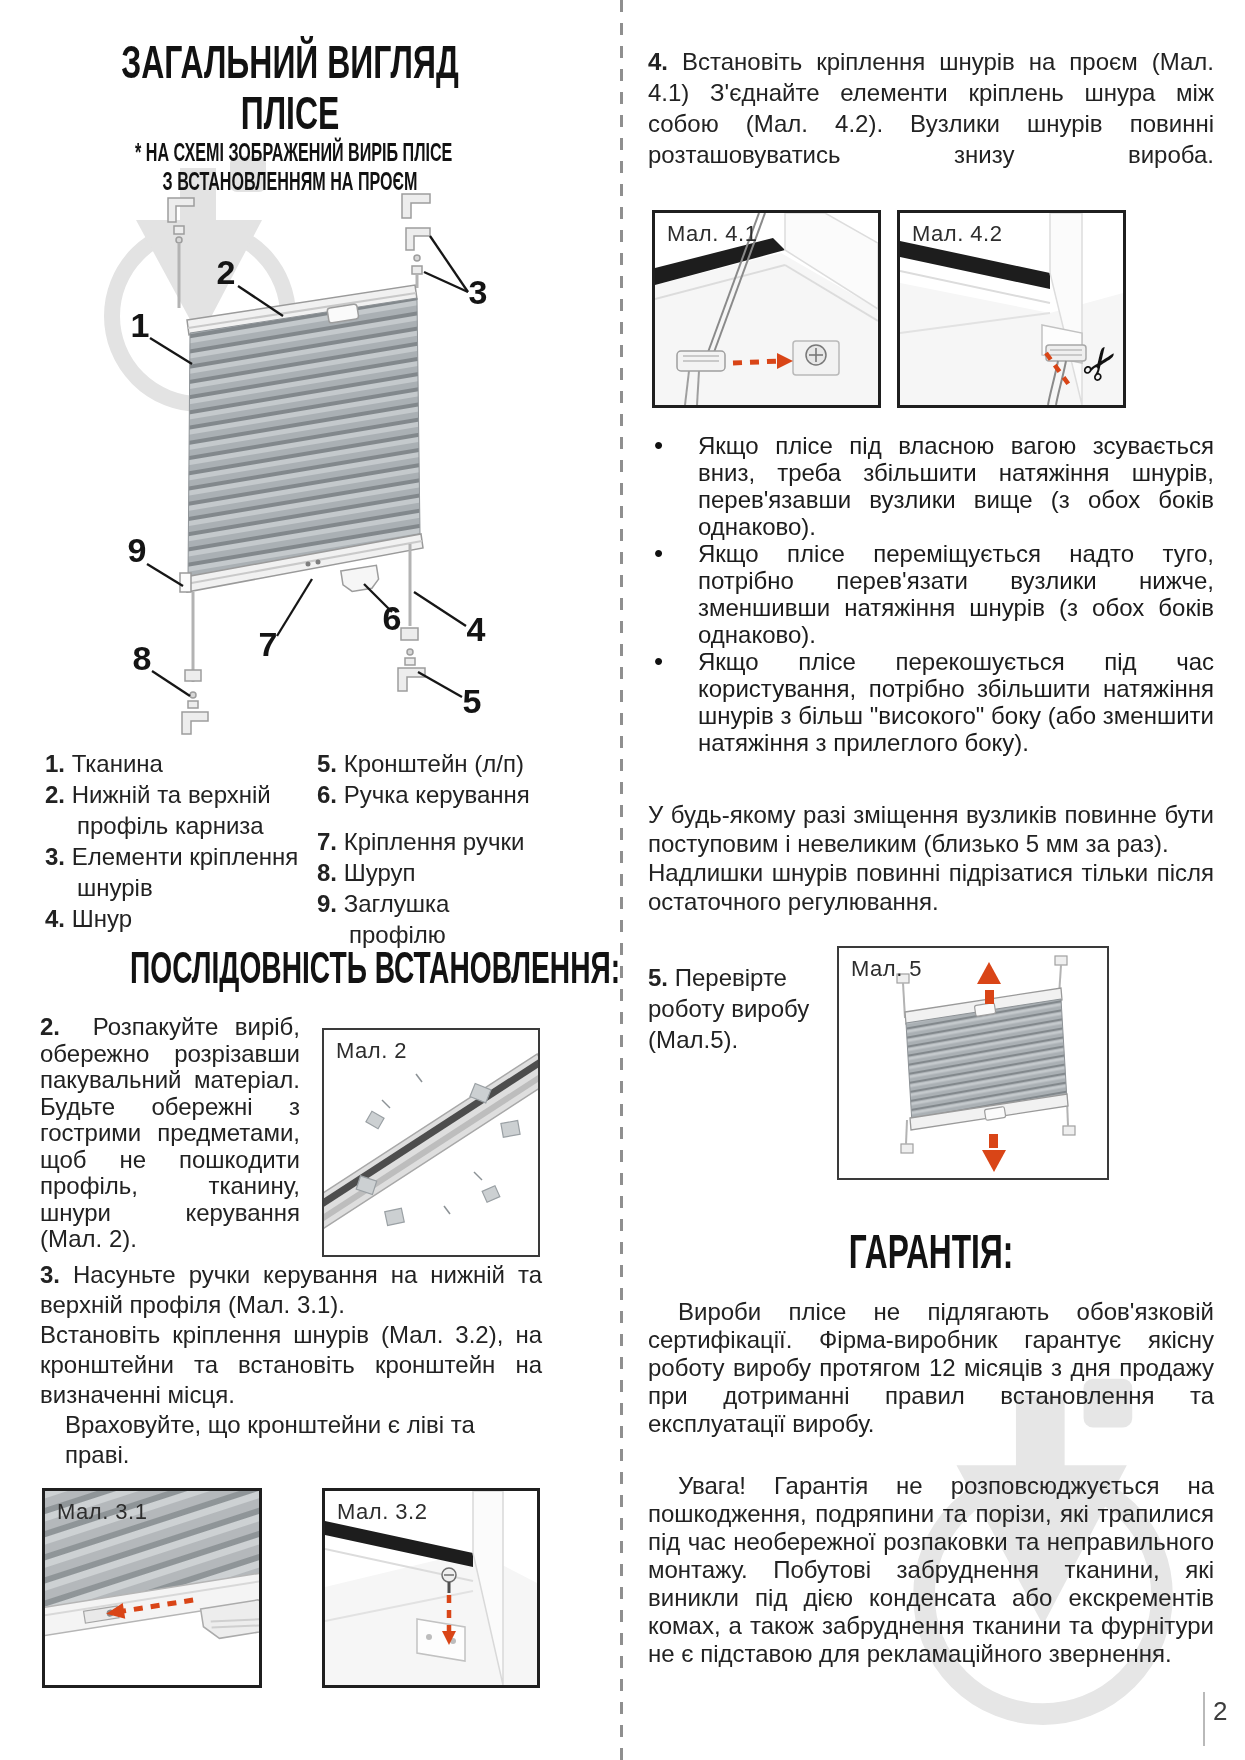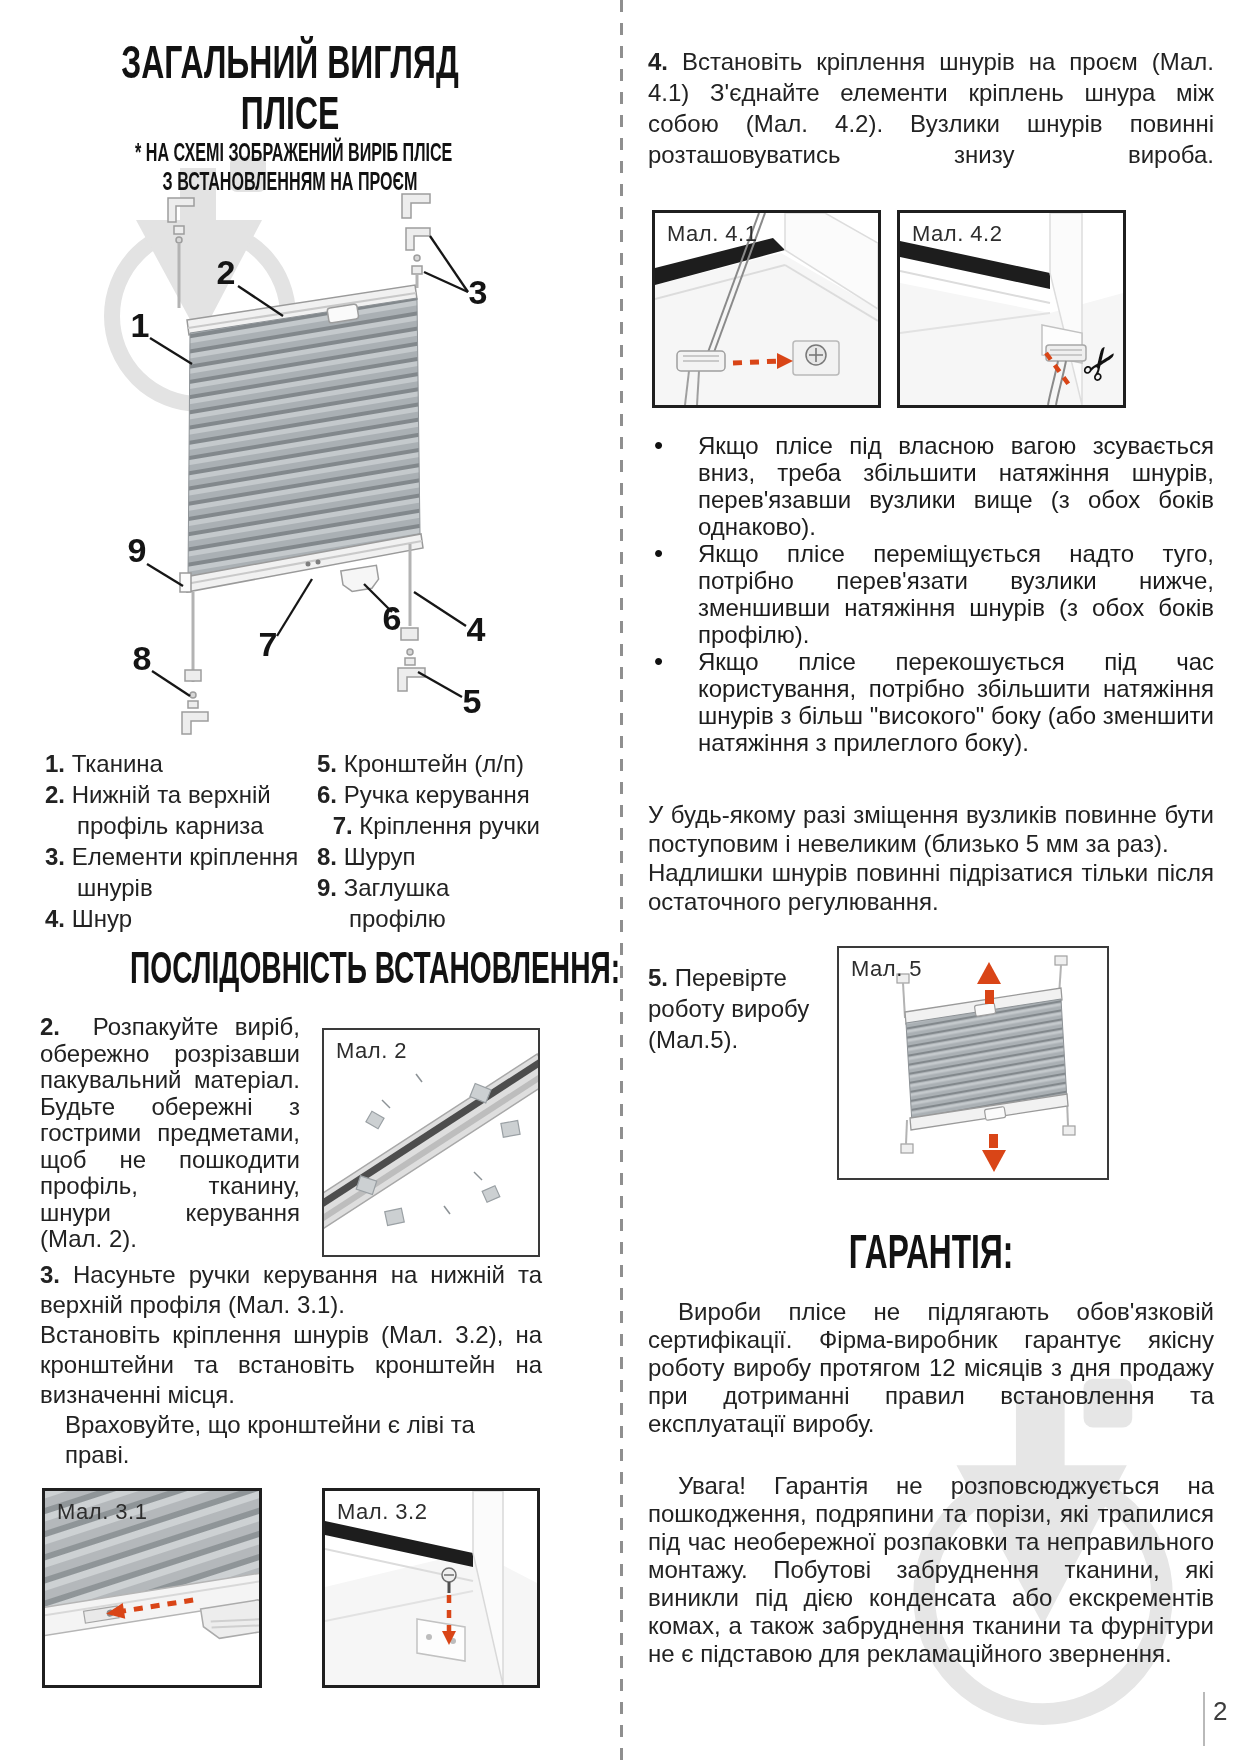--- a/index.html
+++ b/index.html
@@ -157,21 +157,21 @@
     <div style="display:flex;">
       <div style="width:272px;">
         <div class="body-text hang" style="line-height:31px;text-align:left;"><span class="num">1.</span> <span>Тканина</span></div>
         <div class="body-text hang" style="line-height:31px;text-align:left;"><span class="num">2.</span> <span>Нижній та верхній профіль карниза</span></div>
         <div class="body-text hang" style="line-height:31px;text-align:left;"><span class="num">3.</span> <span>Елементи кріплення шнурів</span></div>
         <div class="body-text hang" style="line-height:31px;text-align:left;"><span class="num">4.</span> <span>Шнур</span></div>
       </div>
       <div style="width:223px;">
         <div class="body-text hang" style="line-height:31px;text-align:left;"><span class="num">5.</span> <span>Кронштейн (л/п)</span></div>
         <div class="body-text hang" style="line-height:31px;text-align:left;"><span class="num">6.</span> <span>Ручка керування</span></div>
-        <div class="body-text hang" style="line-height:31px;text-align:right;"><span class="num">7.</span> <span>Кріплення ручки</span></div>
+        <div class="body-text hang" style="line-height:31px;text-align:left;margin-top:16px;"><span class="num">7.</span> <span>Кріплення ручки</span></div>
         <div class="body-text hang" style="line-height:31px;text-align:left;"><span class="num">8.</span> <span>Шуруп</span></div>
         <div class="body-text hang" style="line-height:31px;text-align:left;"><span class="num">9.</span> <span>Заглушка профілю</span></div>
       </div>
     </div>
   </div>
 
   <div class="abs" style="left:40px;top:944px;width:500px;z-index:1;">
     <div class="cond" style="font-size:44px;line-height:48px;transform:scaleX(0.64);">ПОСЛІДОВНІСТЬ ВСТАНОВЛЕННЯ:</div>
   </div>
 
@@ -309,21 +309,21 @@
         <path d="M158 148 C154 168 150 180 148 192"></path>
         <path d="M166 148 C162 168 158 180 156 192"></path>
       </g>
       <line x1="146" y1="140" x2="172" y2="176" stroke="#d94517" stroke-width="4.5" stroke-dasharray="8 7"></line>
       <text x="196" y="178" font-size="44" fill="#111" transform="rotate(-55 196 170)">✂</text>
     </svg>
   </div>
 
   <ul class="bullets abs" style="left:648px;top:432px;width:566px;z-index:1;">
     <li>Якщо плісе під власною вагою зсувається вниз, треба збільшити натяжіння шнурів, перев'язавши вузлики вище (з обох боків однаково).</li>
-    <li>Якщо плісе переміщується надто туго, потрібно перев'язати вузлики нижче, зменшивши натяжіння шнурів (з обох боків профілю).</li>
+    <li>Якщо плісе переміщується надто туго, потрібно перев'язати вузлики нижче, зменшивши натяжіння шнурів (з обох боків однаково).</li>
     <li>Якщо плісе перекошується під час користування, потрібно збільшити натяжіння шнурів з більш "високого" боку (або зменшити натяжіння з прилеглого боку).</li>
   </ul>
 
   <div class="abs body-text" style="left:648px;top:800px;width:566px;line-height:29px;z-index:1;">
     <div>У будь-якому разі зміщення вузликів повинне бути поступовим і невеликим (близько 5 мм за раз).</div>
     <div>Надлишки шнурів повинні підрізатися тільки після остаточного регулювання.</div>
   </div>
 
   <div class="abs body-text" style="left:648px;top:962px;width:200px;line-height:31px;text-align:left;z-index:1;">
     <span class="num">5.</span>

